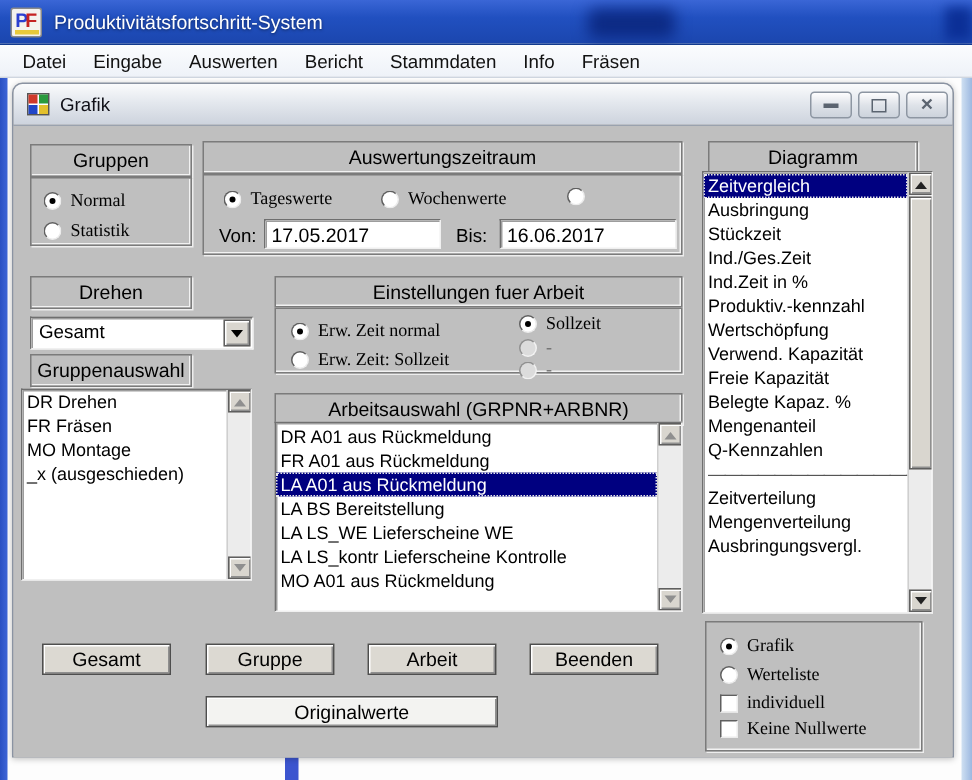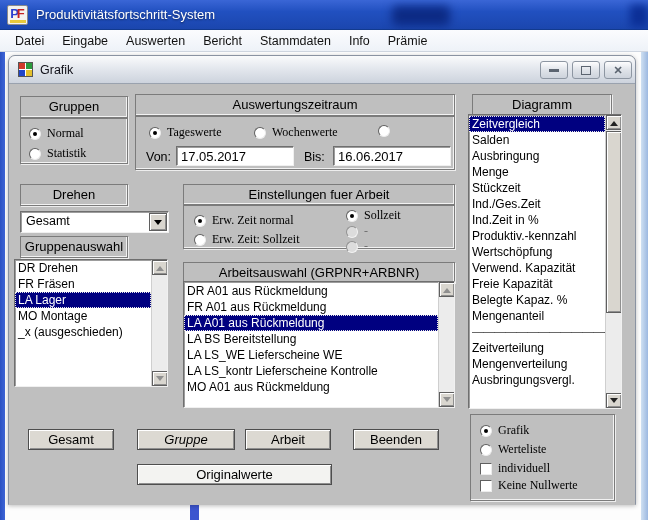--- a/index.html
+++ b/index.html
@@ -153,21 +153,21 @@
   .diag-hdr { left:463px; top:10px; width:140px; height:22px; }
   .diag-list { left:459px; top:30px; width:154px; height:295px; }
   .diag-list .items { position:absolute; left:0; top:1px; right:16px; bottom:0; }
 
   .out-box { left:461px; top:330px; width:145px; height:87px; }
   .out-box .radio-row, .out-box .check-row { position:absolute; left:9px; }
   .out-radios .radio-row:nth-child(1){ top:8px; } .out-radios .radio-row:nth-child(2){ top:27px; }
   .out-checks .check-row:nth-child(1){ top:46px; } .out-checks .check-row:nth-child(2){ top:63px; }
 
   .btn-gesamt { left:19px; top:345px; width:86px; }
-  .btn-gruppe { left:128px; top:345px; width:98px;font-style:italic; }
+  .btn-gruppe { left:128px; top:345px; width:86px; }
   .btn-arbeit { left:236px; top:345px; width:86px; }
   .btn-beenden { left:344px; top:345px; width:86px; }
   .btn-orig { left:128px; top:380px; width:195px; }
 </style>
 </head>
 <body>
 
 <div class="titlebar">
   <div class="app-icon">
     <span class="p">P</span><span class="f">F</span>
@@ -178,21 +178,21 @@
   <span class="blur-blob2"></span>
 </div>
 
 <div class="menubar">
     <div class="menu-item">Datei</div>
     <div class="menu-item">Eingabe</div>
     <div class="menu-item">Auswerten</div>
     <div class="menu-item">Bericht</div>
     <div class="menu-item">Stammdaten</div>
     <div class="menu-item">Info</div>
-    <div class="menu-item">Prämie</div>
+    <div class="menu-item">Fräsen</div>
   </div>
 
 <div class="client"></div>
 <div class="frame-left"></div>
 <div class="frame-right"></div>
 <div class="desk-bar"></div>
 
 <div class="gwin">
   <div class="gtitle">
     <span class="gwin-icon">
@@ -283,21 +283,20 @@
             <span class="opt-label">-</span>
           </div>
         </div>
     </div>
 
     <div class="hdr gausw-hdr">Gruppenauswahl</div>
     <div class="sunken gausw-list">
       <div class="items">
           <div class="list-item">DR Drehen</div>
           <div class="list-item">FR Fräsen</div>
-          <div class="list-item selected">LA Lager</div>
           <div class="list-item">MO Montage</div>
           <div class="list-item">_x (ausgeschieden)</div>
         </div>
       <div class="vsb dim">
         <span class="sb-btn up">
             <span class="tri-up"></span>
           </span>
         <span class="sb-btn down">
             <span class="tri-down"></span>
           </span>
@@ -322,32 +321,31 @@
         <span class="sb-btn down">
             <span class="tri-down"></span>
           </span>
       </div>
     </div>
 
     <div class="hdr diag-hdr">Diagramm</div>
     <div class="sunken diag-list">
       <div class="items">
           <div class="list-item selected">Zeitvergleich</div>
-          <div class="list-item">Salden</div>
           <div class="list-item">Ausbringung</div>
-          <div class="list-item">Menge</div>
           <div class="list-item">Stückzeit</div>
           <div class="list-item">Ind./Ges.Zeit</div>
           <div class="list-item">Ind.Zeit in %</div>
           <div class="list-item">Produktiv.-kennzahl</div>
           <div class="list-item">Wertschöpfung</div>
           <div class="list-item">Verwend. Kapazität</div>
           <div class="list-item">Freie Kapazität</div>
           <div class="list-item">Belegte Kapaz. %</div>
           <div class="list-item">Mengenanteil</div>
+          <div class="list-item">Q-Kennzahlen</div>
           <div class="list-item separator">——————————————</div>
           <div class="list-item">Zeitverteilung</div>
           <div class="list-item">Mengenverteilung</div>
           <div class="list-item">Ausbringungsvergl.</div>
         </div>
       <div class="vsb">
         <span class="sb-btn up">
             <span class="tri-up"></span>
           </span>
         <span class="sb-thumb" style="top:16px; height:182px;"></span>

